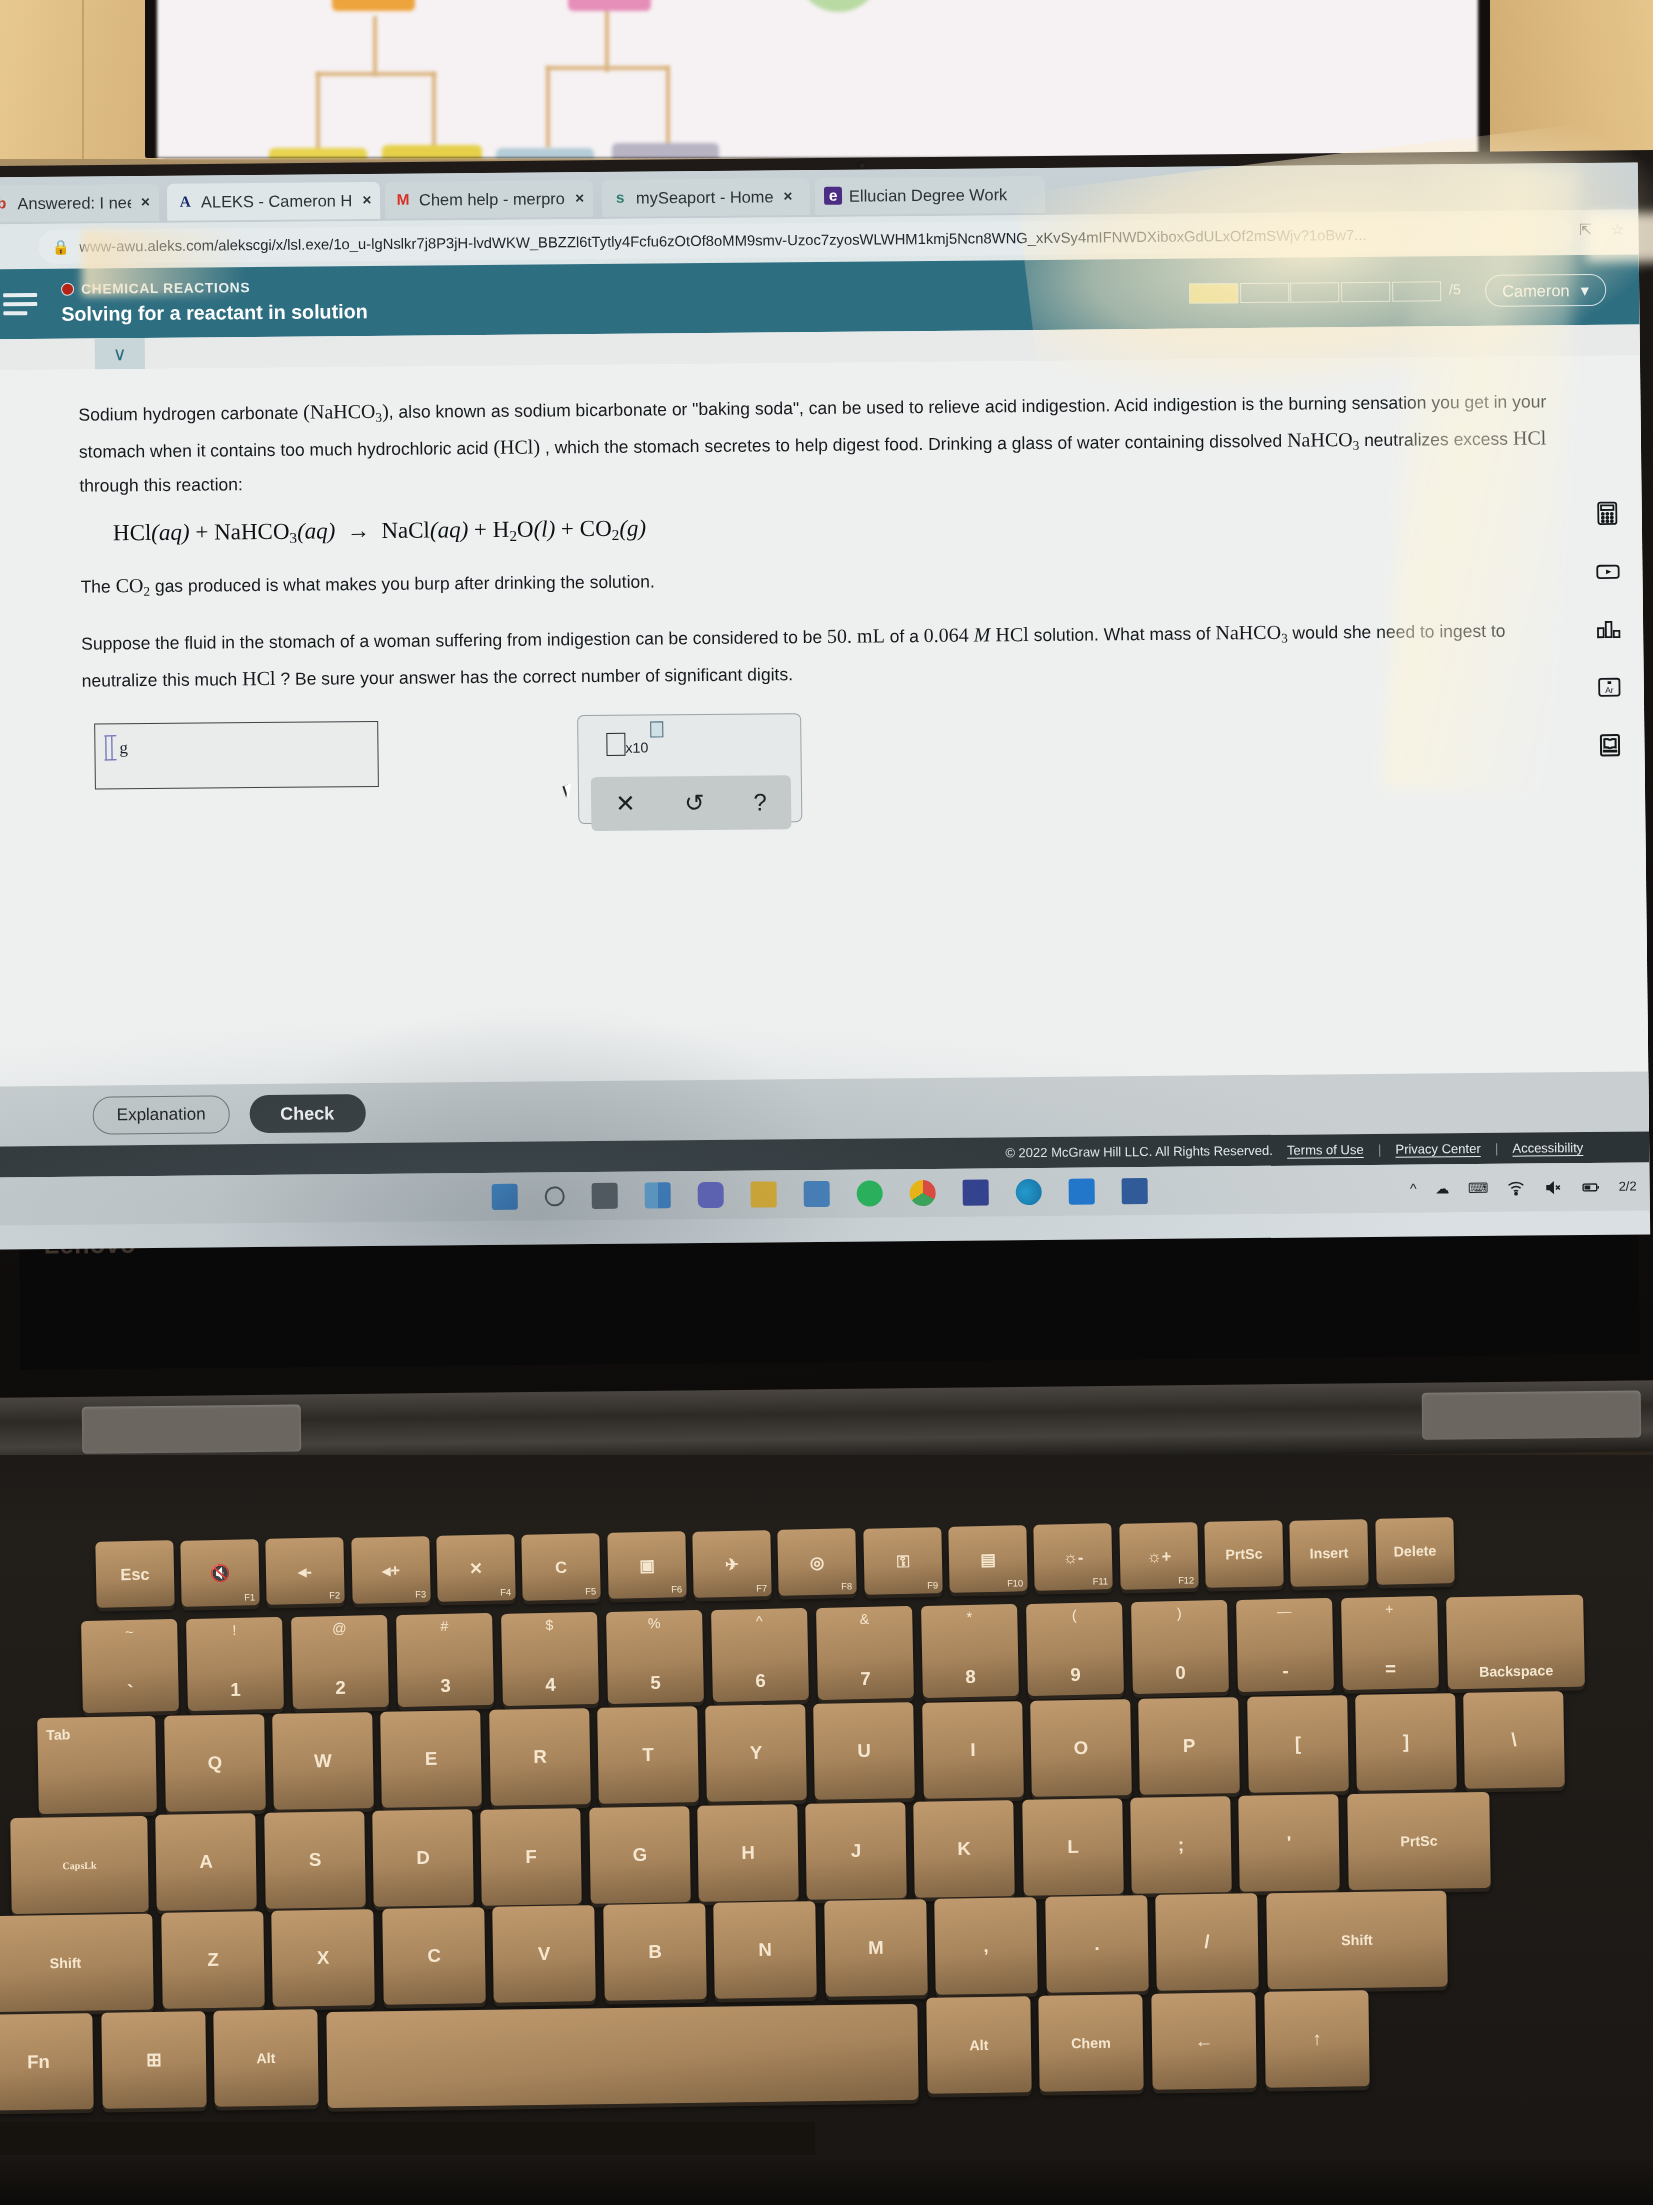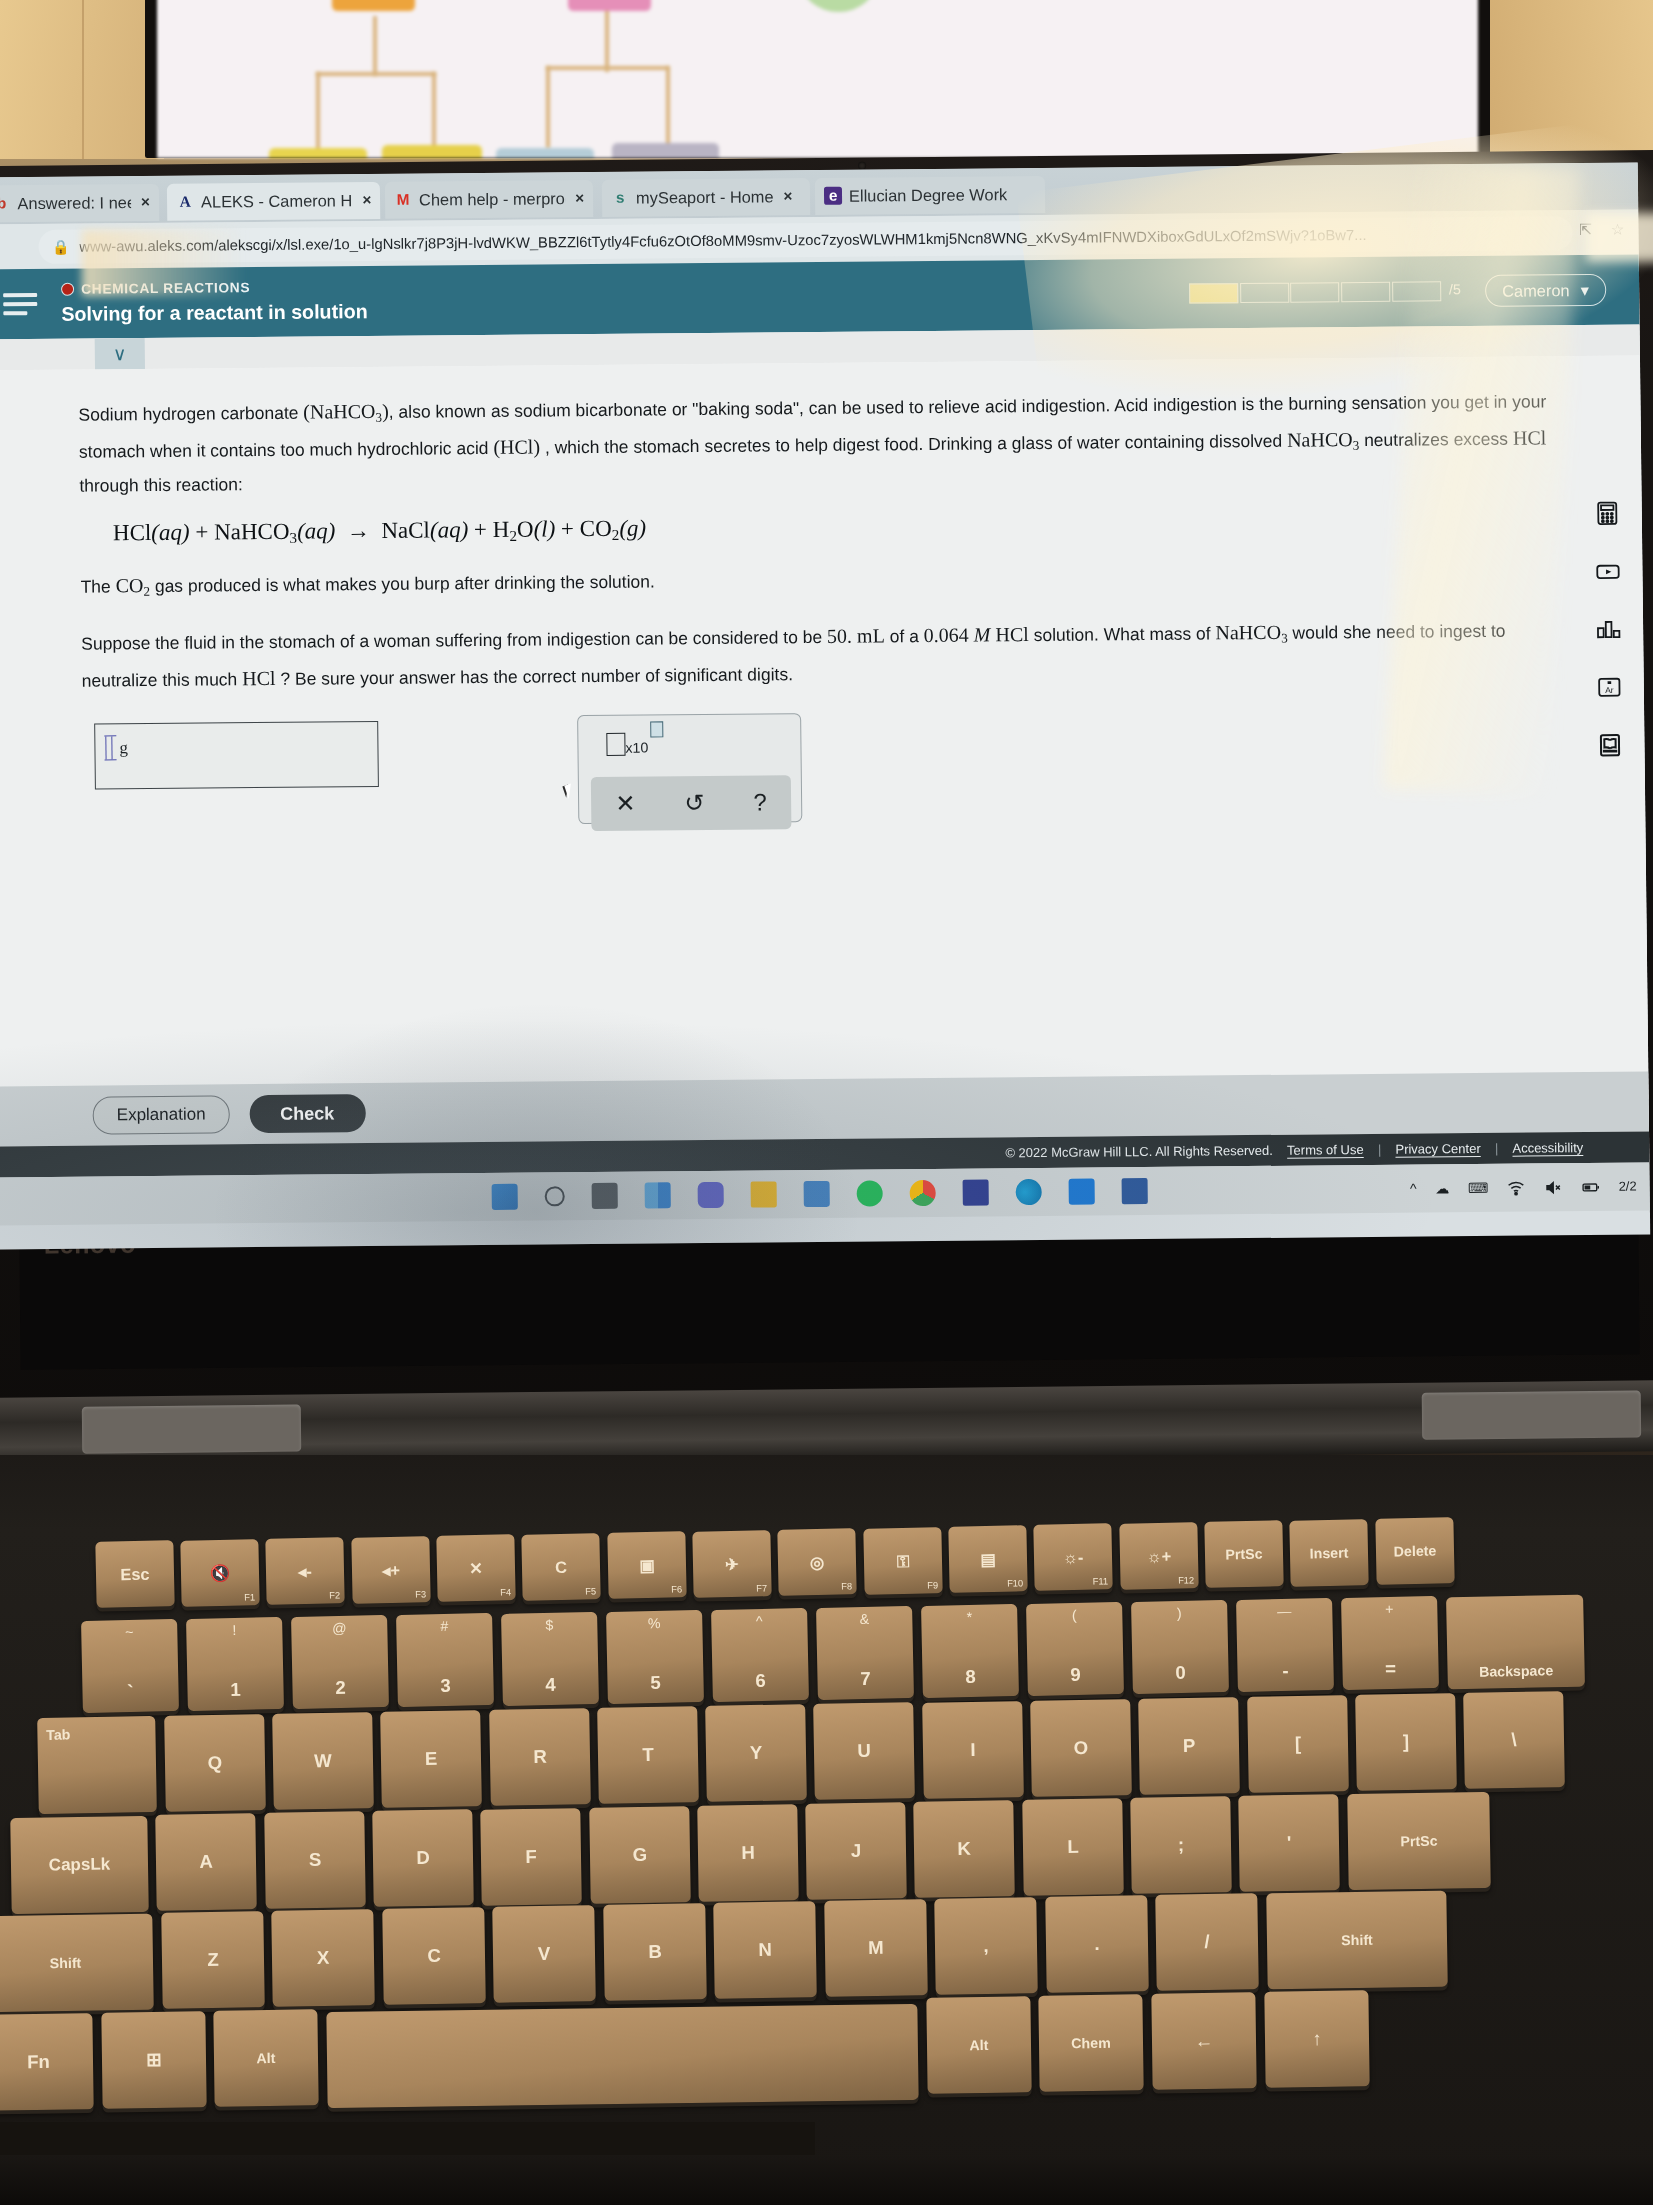--- a/index.html
+++ b/index.html
@@ -618,21 +618,21 @@
         </div>
         <div class="key" style="left: 1356px; top: 168px; width: 100px; height: 96px; transform: rotate(-1deg);">
           <span class="main">]</span>
         </div>
         <div class="key" style="left: 1464px; top: 166px; width: 100px; height: 96px; transform: rotate(-1deg);">
           <span class="main">\</span>
         </div>
       </div>
     <div id="kb-a">
         <div class="key" style="left: 11px; top: 291px; width: 137px; height: 96px; transform: rotate(-0.9deg);">
-          <span class="main" style="font-size: 17px;">CapsLk</span>
+          <span class="main" style="font-size: 10px; font-family: Liberation Serif, serif;">CapsLk</span>
         </div>
         <div class="key" style="left: 156px; top: 288px; width: 100px; height: 96px; transform: rotate(-0.9deg);">
           <span class="main">A</span>
         </div>
         <div class="key" style="left: 265px; top: 286px; width: 100px; height: 96px; transform: rotate(-0.9deg);">
           <span class="main">S</span>
         </div>
         <div class="key" style="left: 373px; top: 284px; width: 100px; height: 96px; transform: rotate(-0.9deg);">
           <span class="main">D</span>
         </div>

